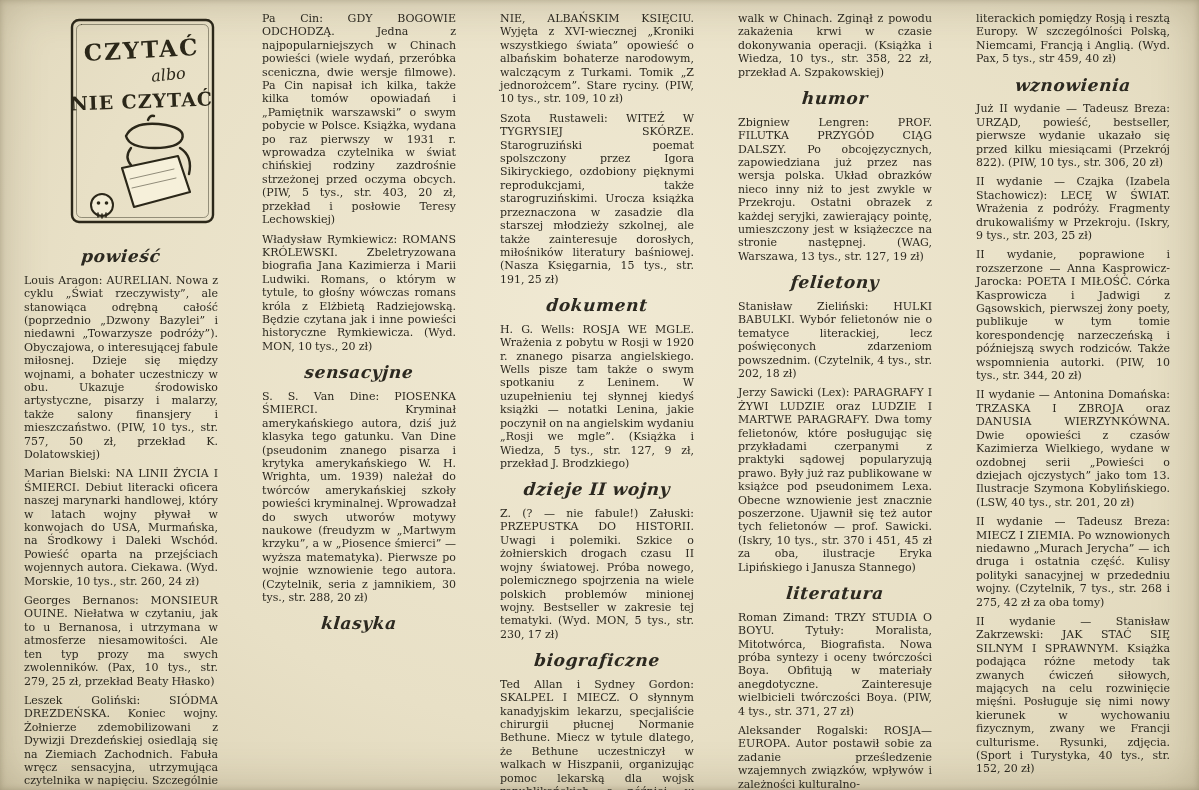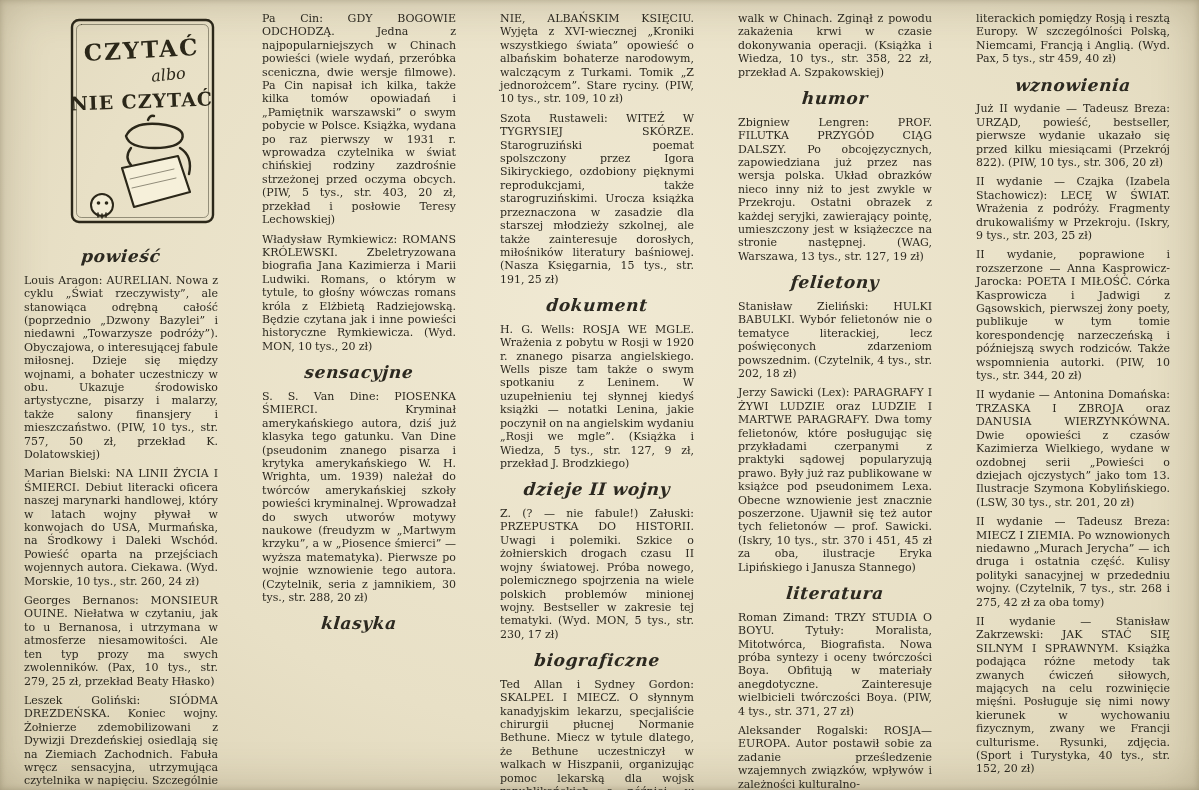--- a/index.html
+++ b/index.html
@@ -107,20 +107,20 @@
         </div>
     </div>
 
     <div class="col">
       <div class="blocks">
           <p class="para"><span>literackich pomiędzy Rosją i resztą Europy. W szczególności Polską, Niemcami, Francją i Anglią. (Wyd. Pax, 5 tys., str 459, 40 zł)</span></p>
           <div class="sec">wznowienia</div>
           <p class="para"><span>Już II wydanie — </span><span class="lead">Tadeusz Breza: URZĄD</span><span>, powieść, bestseller, pierwsze wydanie ukazało się przed kilku miesiącami (Przekrój 822). (PIW, 10 tys., str. 306, 20 zł)</span></p>
           <p class="para"><span>II wydanie — </span><span class="lead">Czajka (Izabela Stachowicz): LECĘ W ŚWIAT.</span><span> Wrażenia z podróży. Fragmenty drukowaliśmy w Przekroju. (Iskry, 9 tys., str. 203, 25 zł)</span></p>
           <p class="para"><span>II wydanie, poprawione i rozszerzone — </span><span class="lead">Anna Kasprowicz-Jarocka: POETA I MIŁOŚĆ.</span><span> Córka Kasprowicza i Jadwigi z Gąsowskich, pierwszej żony poety, publikuje w tym tomie korespondencję narzeczeńską i późniejszą swych rodziców. Także wspomnienia autorki. (PIW, 10 tys., str. 344, 20 zł)</span></p>
-          <p class="para"><span>II wydanie — </span><span class="lead">Antonina Domańska: TRZASKA I ZBROJA</span><span> oraz </span><span class="lead">DANUSIA WIERZYNKÓWNA.</span><span> Dwie opowieści z czasów Kazimierza Wielkiego, wydane w ozdobnej serii „Powieści o dziejach ojczystych” jako tom 13. Ilustracje Szymona Kobylińskiego. (LSW, 30 tys., str. 201, 20 zł)</span></p>
+          <p class="para"><span>II wydanie — </span><span class="lead">Antonina Domańska: TRZASKA I ZBROJA</span><span> oraz </span><span class="lead">DANUSIA WIERZYNKÓWNA.</span><span> Dwie opowieści z czasów Kazimierza Wielkiego, wydane w ozdobnej serii „Powieści o dziejach ojczystych” jako tom 13. Ilustracje Szymona Kobylińskiego. (LSW, 40 tys., str. 201, 20 zł)</span></p>
           <p class="para"><span>II wydanie — </span><span class="lead">Tadeusz Breza: MIECZ I ZIEMIA.</span><span> Po wznowionych niedawno „Murach Jerycha” — ich druga i ostatnia część. Kulisy polityki sanacyjnej w przededniu wojny. (Czytelnik, 7 tys., str. 268 i 275, 42 zł za oba tomy)</span></p>
           <p class="para"><span>II wydanie — </span><span class="lead">Stanisław Zakrzewski: JAK STAĆ SIĘ SILNYM I SPRAWNYM.</span><span> Książka podająca różne metody tak zwanych ćwiczeń siłowych, mających na celu rozwinięcie mięśni. Posługuje się nimi nowy kierunek w wychowaniu fizycznym, zwany we Francji culturisme. Rysunki, zdjęcia. (Sport i Turystyka, 40 tys., str. 152, 20 zł)</span></p>
         </div>
     </div>
 
   </div>
 </div>
 
 </body></html>

